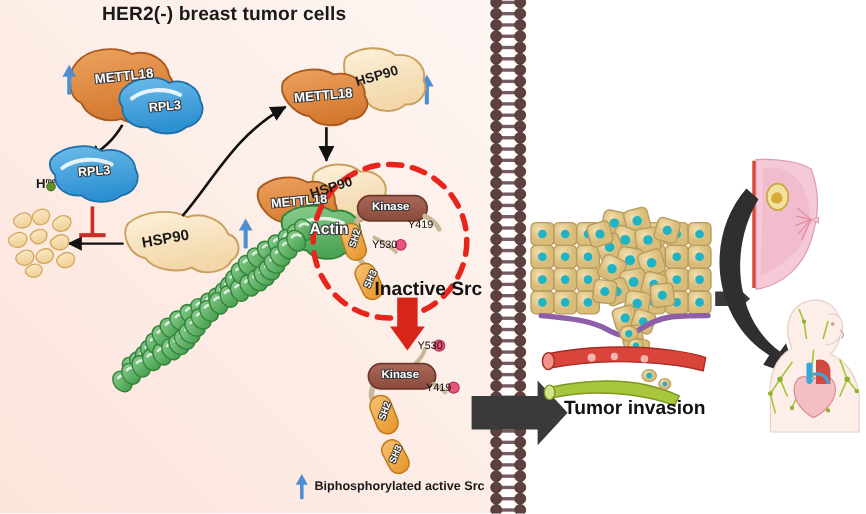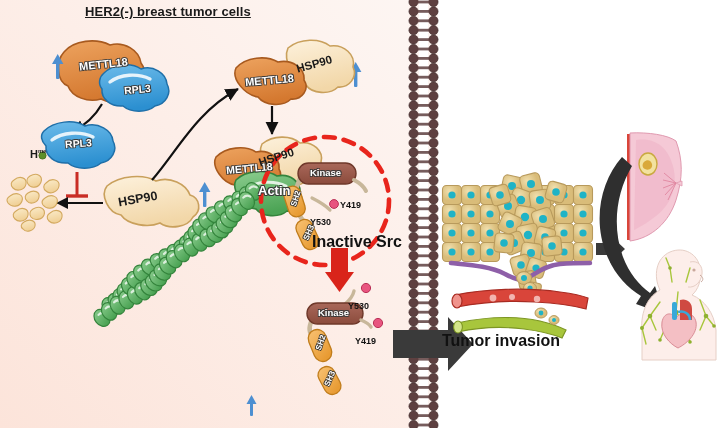--- a/index.html
+++ b/index.html
@@ -15,26 +15,25 @@
   .lbl {
     position:absolute;
     font-family:"Liberation Sans", sans-serif;
     font-weight:bold;
     color:#1a1a1a;
     white-space:nowrap;
     pointer-events:none;
   }
   #title {
     left:85px; top:4px;
-    font-size:13px;
+    font-size:16px;
     letter-spacing:0.1px;
-    text-decoration:underline;
   }
   #invasion-label {
-    left:442px; top:331px;
+    left:470px; top:331px;
     font-size:16px;
     line-height:20px;
     color:#111;
   }
   #invasion-label span { display:block; }
   #biphos-label {
     left:262px; top:399px;
     font-size:10.5px;
   }
   #inactive-label {
@@ -54,25 +53,24 @@
   }
   .dark-name {
     position:absolute;
     font-weight:bold;
     color:#1a1a1a;
     pointer-events:none;
     white-space:nowrap;
   }
   .ysite {
     position:absolute;
-    font-weight:bold;
+    font-weight:normal;
     color:#111;
     white-space:nowrap;
     pointer-events:none;
-    margin-top:18px;
   }
 </style>
 </head>
 <body>
 
 <div id="stage">
 
 <svg width="722" height="428" viewBox="0 0 722 428" xmlns="http://www.w3.org/2000/svg">
   <defs>
     <linearGradient id="bgGrad" x1="0" y1="1" x2="1" y2="0">
@@ -689,18 +687,19 @@
   <span>Y530</span></div>
 <div class="lbl" id="inactive-label">Inactive Src</div>
 
 <div class="prot-name" style="left:318px; top:307px; font-size:9.5px;">Kinase</div>
 <div class="prot-name" style="left:313px; top:338px; font-size:8px; transform:rotate(-70deg);">SH2</div>
 <div class="prot-name" style="left:322px; top:374px; font-size:8px; transform:rotate(-66deg);">SH3</div>
 <div class="ysite" style="left:348px; top:283px; font-size:9px;">
   <span>Y530</span></div>
 <div class="ysite" style="left:355px; top:318px; font-size:9px;">
   <span>Y419</span></div>
+<div class="lbl" id="biphos-label">Biphosphorylated active Src</div>
 
 <div class="lbl" id="invasion-label">
   <span>Tumor invasion</span>
 </div>
 
 </div>
 
 </body></html>

